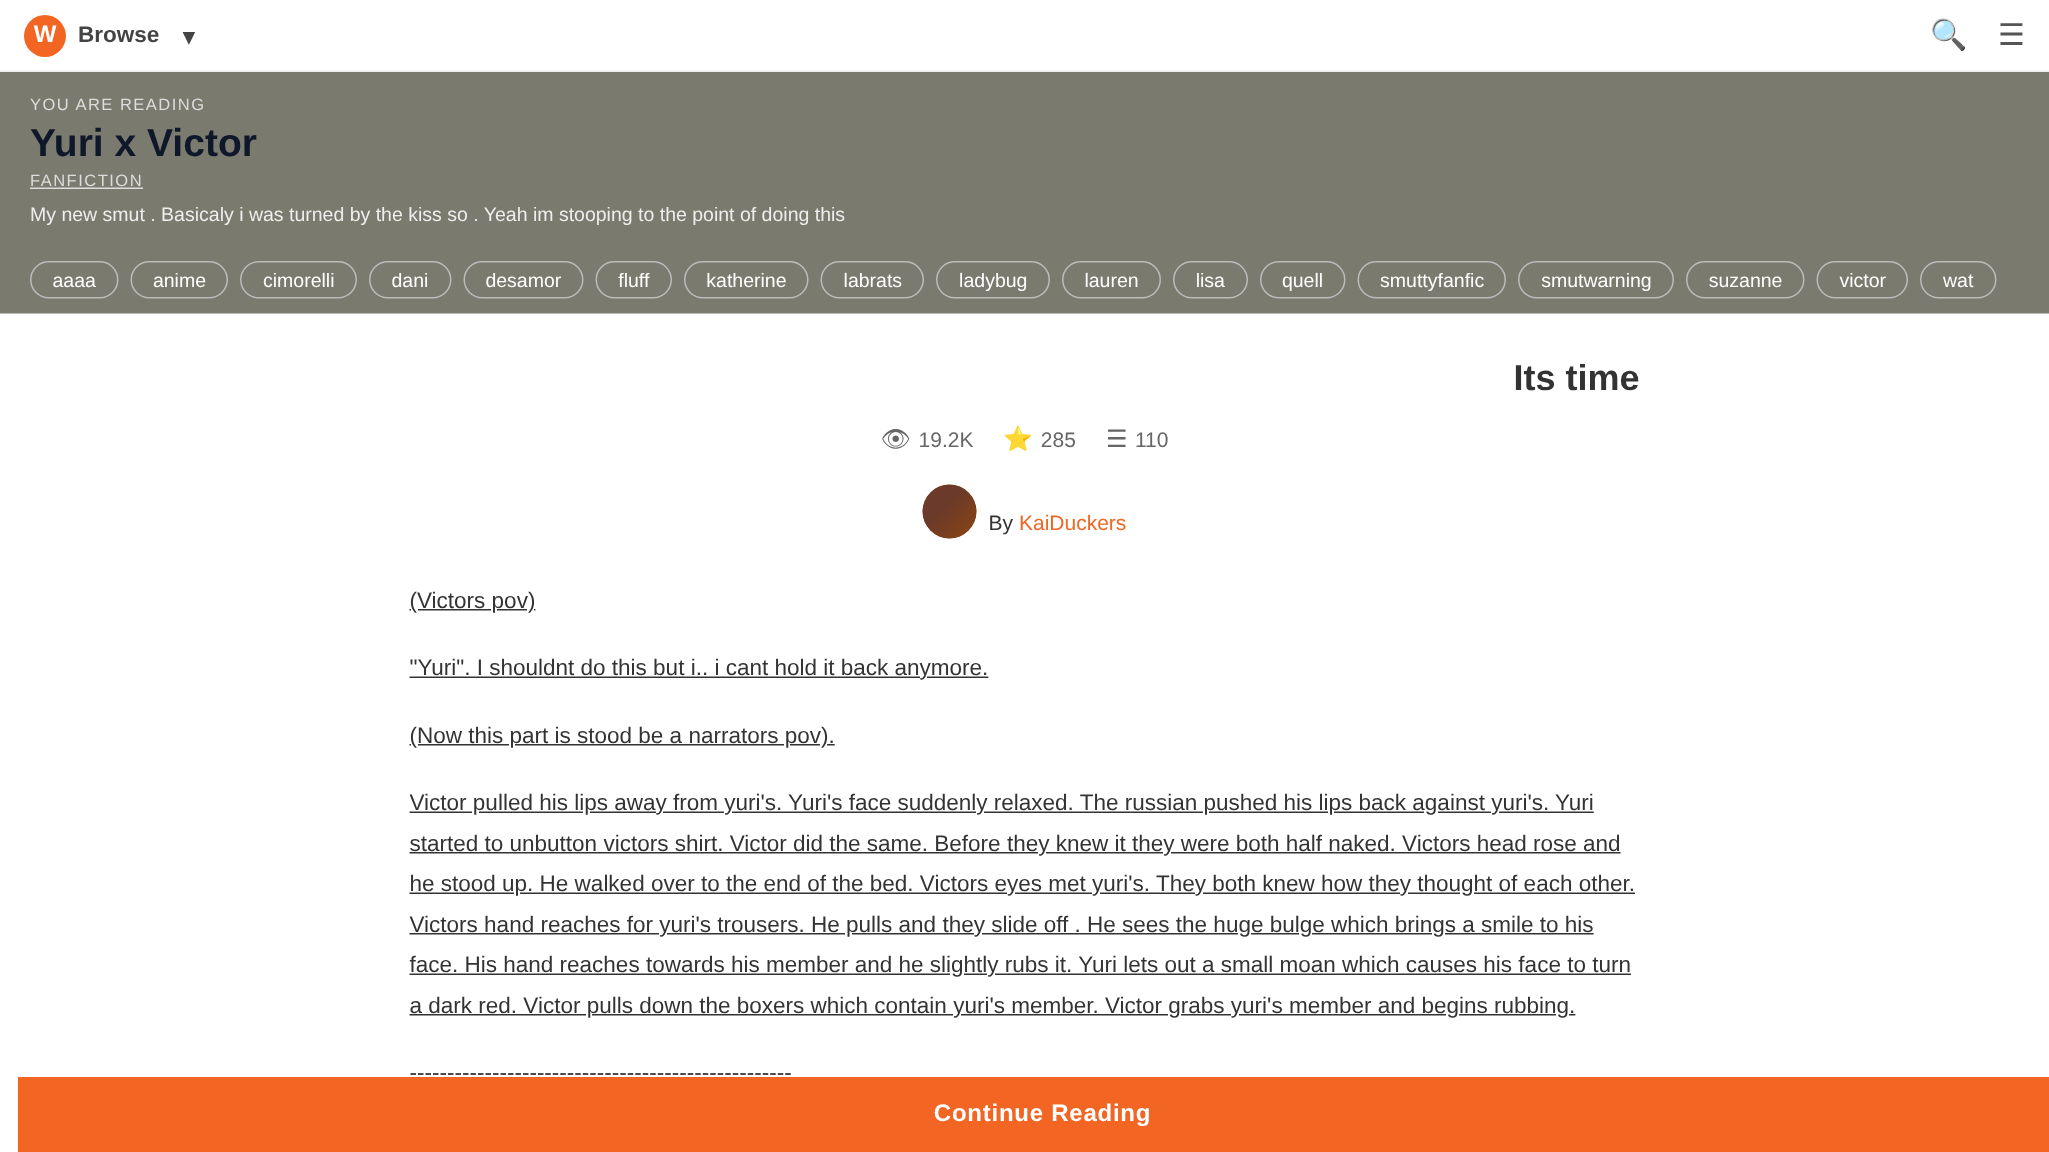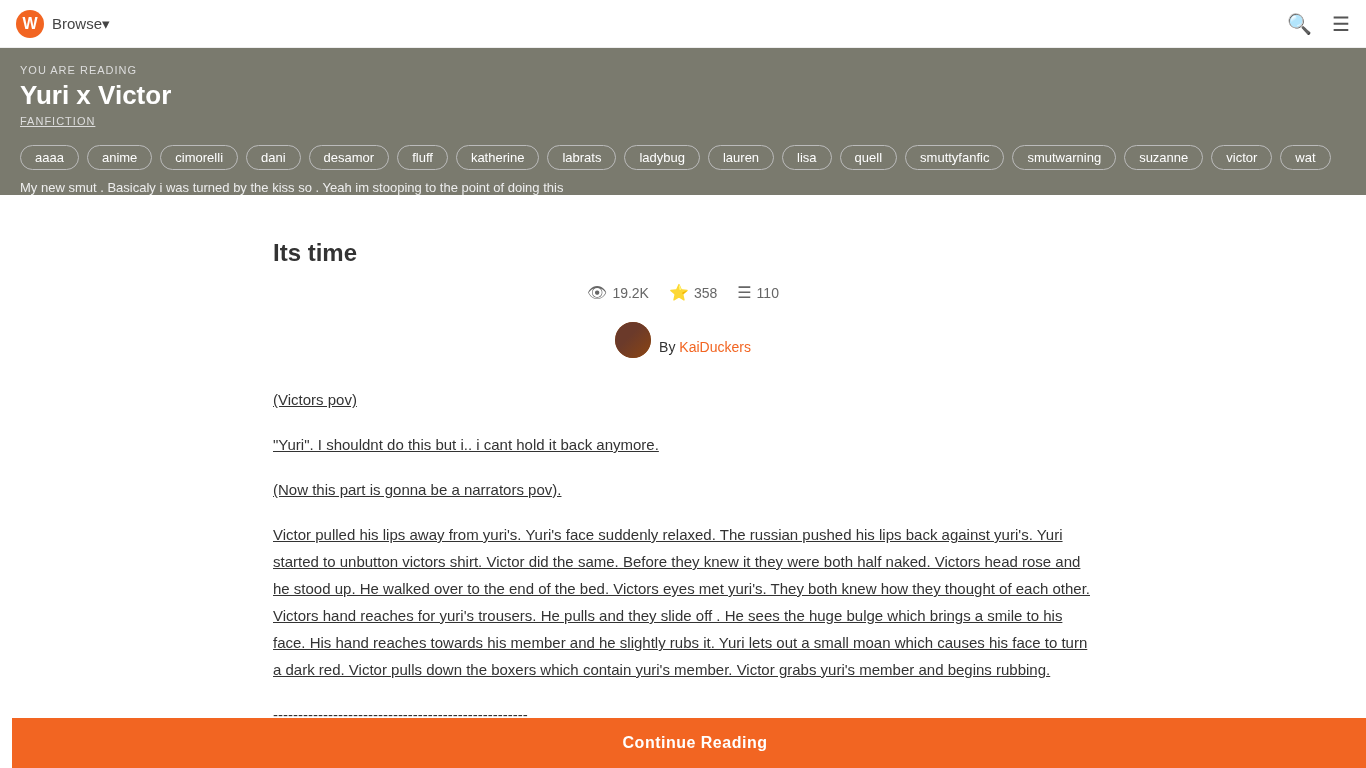--- a/index.html
+++ b/index.html
@@ -17,22 +17,22 @@
     }
     #nav-left { display: flex; align-items: center; gap: 8px; }
     #wattpad-logo {
       width: 28px; height: 28px;
       background: #f26522;
       border-radius: 50%;
       display: flex; align-items: center; justify-content: center;
       color: white; font-weight: bold; font-size: 16px;
     }
     #browse-btn {
-      display: flex; align-items: center; gap: 0;
-      font-size: 15px; color: #444; cursor: pointer; font-weight: 400;
+      display: flex; align-items: center; gap: 16px;
+      font-size: 15px; color: #444; cursor: pointer; font-weight: 700;
       background: none; border: none;
     }
     #nav-right { display: flex; align-items: center; gap: 20px; }
     .nav-icon { font-size: 20px; color: #555; cursor: pointer; }
 
     
     #story-header {
       background: #7a7a6e;
       padding: 16px 8px 0 20px;
       color: #fff;
@@ -40,21 +40,21 @@
     #you-are-reading {
       font-size: 11px;
       text-transform: uppercase;
       letter-spacing: 1px;
       color: #ddd;
       margin-bottom: 4px;
     }
     #story-title {
       font-size: 26px;
       font-weight: bold;
-      color: #ffffff;
+      color: #0f172a;
       margin-bottom: 4px;
     }
     #story-genre {
       font-size: 11px;
       text-transform: uppercase;
       letter-spacing: 1px;
       color: #ddd;
       margin-bottom: 8px;
       text-decoration: underline;
     }
@@ -85,21 +85,21 @@
       background: transparent;
     }
 
     
     #chapter-container {
       max-width: 860px;
       margin: 0 auto;
       padding: 30px 20px 20px 20px;
     }
     #chapter-title {
-      text-align: left;
+      text-align: right;
       font-size: 24px;
       font-weight: bold;
       color: #333;
       margin-bottom: 16px;
     }
     #chapter-stats {
       display: flex;
       align-items: center;
       justify-content: center;
       gap: 20px;
@@ -178,54 +178,54 @@
   <div id="nav-right">
     <span class="nav-icon">🔍</span>
     <span class="nav-icon">☰</span>
   </div>
 </nav>
 
 <div id="story-header">
   <div id="you-are-reading">YOU ARE READING</div>
   <div id="story-title">Yuri x Victor</div>
   <div id="story-genre">FANFICTION</div>
+  <div id="story-description">My new smut . Basicaly i was turned by the kiss so . Yeah im stooping to the point of doing this</div>
+
   <div id="tags-bar">
   <span class="tag">aaaa</span>
       <span class="tag">anime</span>
       <span class="tag">cimorelli</span>
       <span class="tag">dani</span>
       <span class="tag">desamor</span>
       <span class="tag">fluff</span>
       <span class="tag">katherine</span>
       <span class="tag">labrats</span>
       <span class="tag">ladybug</span>
       <span class="tag">lauren</span>
       <span class="tag">lisa</span>
       <span class="tag">quell</span>
       <span class="tag">smuttyfanfic</span>
       <span class="tag">smutwarning</span>
       <span class="tag">suzanne</span>
       <span class="tag">victor</span>
       <span class="tag">wat</span>
     </div>
-
-  <div id="story-description">My new smut . Basicaly i was turned by the kiss so . Yeah im stooping to the point of doing this</div>
 </div>
 
 <div id="chapter-container">
   <h1 id="chapter-title">Its time</h1>
 
   <div id="chapter-stats">
     <div class="stat-item">
       <span class="stat-icon">👁</span>
       <span>19.2K</span>
     </div>
     <div class="stat-item">
       <span class="stat-icon">⭐</span>
-      <span>358</span>
+      <span>285</span>
     </div>
     <div class="stat-item">
       <span class="stat-icon">☰</span>
       <span>110</span>
     </div>
   </div>
 
   <div id="author-row">
     <div id="author-avatar">
       <div id="author-avatar-inner"></div>
@@ -233,21 +233,21 @@
     <div id="author-name">
       <span>By</span>
       <a href="#">KaiDuckers</a>
     </div>
   </div>
 
   <div id="chapter-body">
 
   <p>(Victors pov)</p>
       <p>"Yuri". I shouldnt do this but i.. i cant hold it back anymore.</p>
-      <p>(Now this part is gonna be a narrators pov).</p>
+      <p>(Now this part is stood be a narrators pov).</p>
       <p>Victor pulled his lips away from yuri's. Yuri's face suddenly relaxed. The russian pushed his lips back against yuri's. Yuri started to unbutton victors shirt. Victor did the same. Before they knew it they were both half naked. Victors head rose and he stood up. He walked over to the end of the bed. Victors eyes met yuri's. They both knew how they thought of each other. Victors hand reaches for yuri's trousers. He pulls and they slide off . He sees the huge bulge which brings a smile to his face. His hand reaches towards his member and he slightly rubs it. Yuri lets out a small moan which causes his face to turn a dark red. Victor pulls down the boxers which contain yuri's member. Victor grabs yuri's member and begins rubbing.</p>
       <p>---------------------------------------------------</p>
       <p>Listen guys this is all im writing for now . Im tired and believe this isnt my best work<br>Thanks for 300 reads btw</p>
     </div>
 
 </div>
 
 <button id="continue-btn">Continue Reading</button>
 
 </body></html>

